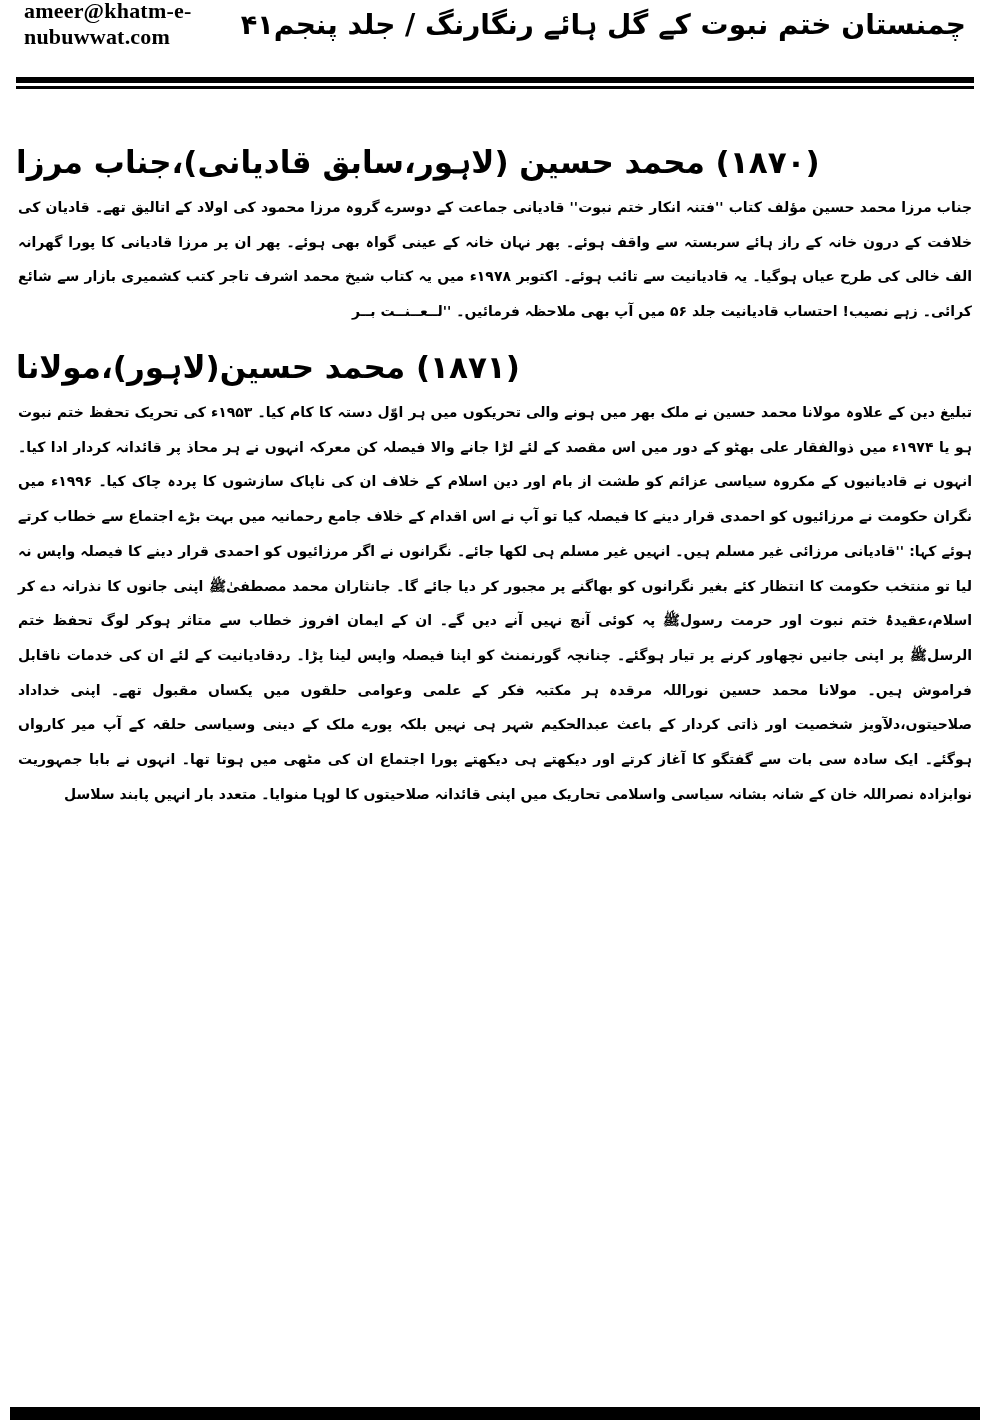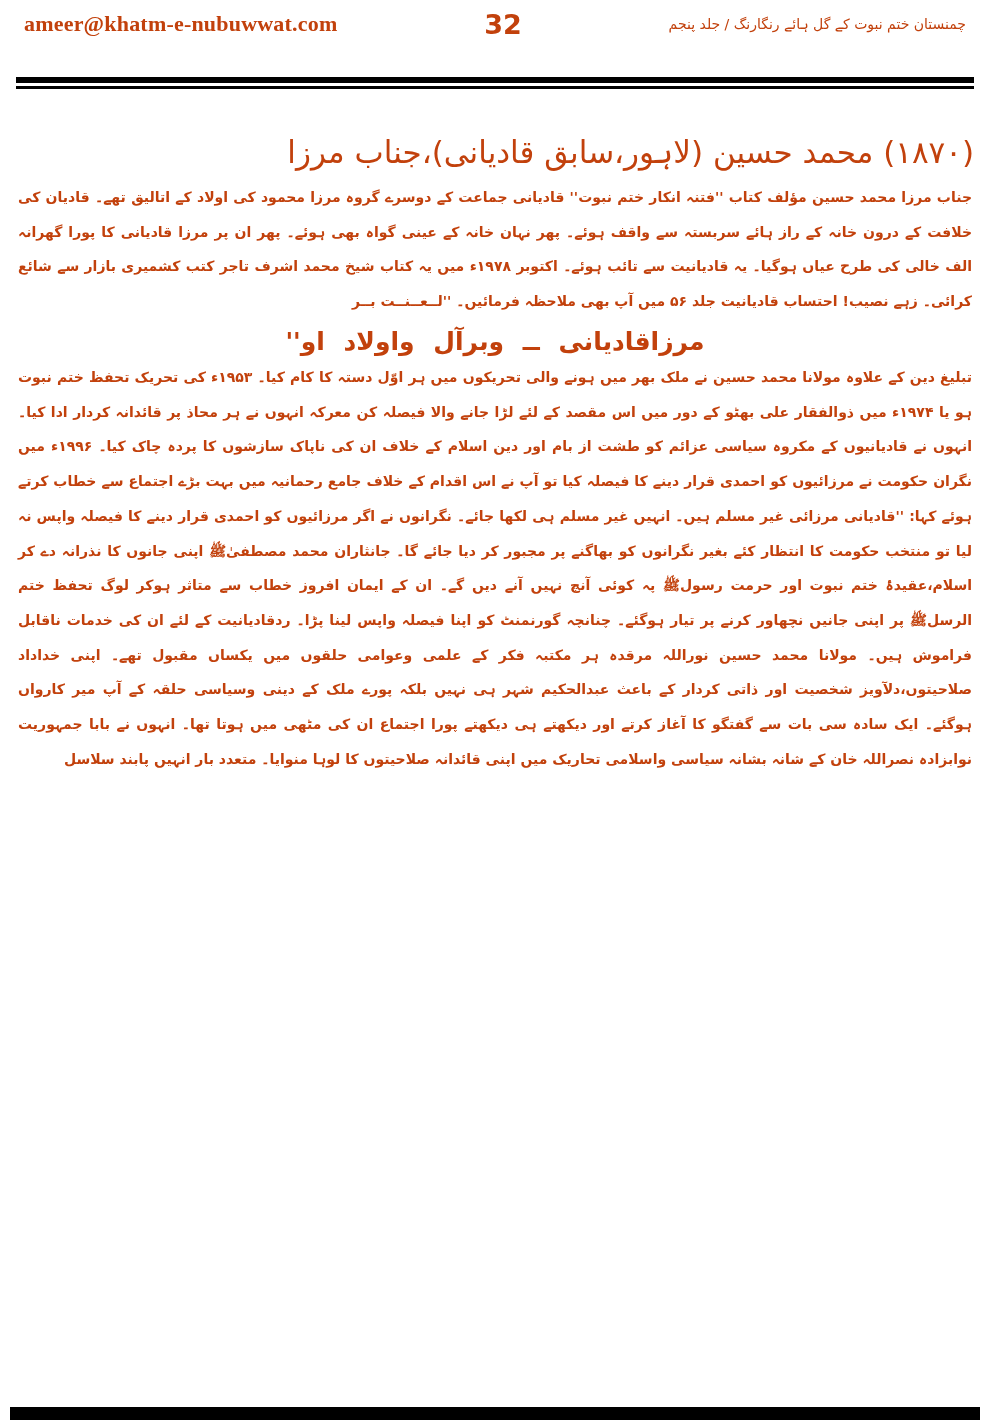--- a/index.html
+++ b/index.html
@@ -1,45 +1,45 @@
 <!DOCTYPE html>
 <html lang="ur"><head>
 <meta charset="utf-8">
 <style>
   html,body{margin:0;padding:0;background:#e8e8e8;}
   .page{
-    width:990px;height:1420px;margin:0 auto;background:#ffffff;color:#c2410c;
+    width:990px;height:1420px;margin:0 auto;background:#ffffff;color:#000000;
     position:relative;display:flex;flex-direction:column;box-sizing:border-box;
     font-family:"DejaVu Sans",sans-serif;overflow:hidden;gap:33px;
   }
   
   .top-header{
     display:flex;justify-content:space-between;align-items:center;
     padding:8px 24px 2px 24px;height:42px;box-sizing:border-box;
   }
   .email{
     font-family:"Liberation Serif",serif;font-weight:bold;font-size:22px;
     letter-spacing:0.2px;
   }
   .pagenum{
     font-size:27px;font-weight:bold;direction:rtl;
   }
   .booktitle{
-    direction:rtl;font-size:14px;font-weight:normal;white-space:nowrap;
+    direction:rtl;font-size:28px;font-weight:bold;white-space:nowrap;
   }
   .rule-double{
     margin:2px 16px 0 16px;height:0;
     border-top:6px solid #000;border-bottom:3px solid #000;padding-top:3px;
   }
   
   .content{
     flex:1;direction:rtl;padding:2px 16px 0 16px;
   }
   .entry-heading{
-    margin:4px 0 2px 0;text-align:right;font-size:31px;font-weight:normal;
+    margin:14px 0 2px 0;text-align:left;font-size:31px;font-weight:bold;
     line-height:1.55;
   }
   .entry-dates{
     text-align:center;font-size:22px;font-weight:bold;margin:2px 0 6px 0;
     line-height:1.6;
   }
   .body-text{
     margin:4px 2px;font-size:14px;font-weight:bold;line-height:2.48;
     text-align:justify;text-justify:inter-word;
   }
@@ -50,35 +50,35 @@
   
   .footer-bar{height:13px;background:#000;margin:6px 10px 0 10px;}
 </style>
 </head>
 <body>
 
 <div class="page">
 
   <header class="top-header">
     <div class="email">ameer@khatm-e-nubuwwat.com</div>
-    <div class="pagenum">32</div>
+    <div class="pagenum">۴۱</div>
     <div class="booktitle">چمنستان ختم نبوت کے گل ہائے رنگارنگ / جلد پنجم</div>
   </header>
 
   <div class="rule-double"></div>
 
   <main class="content">
 
     <section>
       <h1 class="entry-heading">(۱۸۷۰) محمد حسین (لاہور،سابق قادیانی)،جناب مرزا</h1>
       <p class="body-text">جناب مرزا محمد حسین مؤلف کتاب ''فتنہ انکار ختم نبوت'' قادیانی جماعت کے دوسرے گروہ مرزا محمود کی اولاد کے اتالیق تھے۔ قادیان کی خلافت کے درون خانہ کے راز ہائے سربستہ سے واقف ہوئے۔ پھر نہان خانہ کے عینی گواہ بھی ہوئے۔ پھر ان پر مرزا قادیانی کا پورا گھرانہ الف خالی کی طرح عیاں ہوگیا۔ یہ قادیانیت سے تائب ہوئے۔ اکتوبر ۱۹۷۸ء میں یہ کتاب شیخ محمد اشرف تاجر کتب کشمیری بازار سے شائع کرائی۔ زہے نصیب! احتساب قادیانیت جلد ۵۶ میں آپ بھی ملاحظہ فرمائیں۔ ''لــعــنــت بــر</p>
-      <p class="curse-line">مرزاقادیانی ــ وبرآل واولاد او''</p>
     </section>
 
     <section>
+      <h1 class="entry-heading">(۱۸۷۱) محمد حسین(لاہور)،مولانا</h1>
       <p class="body-text">تبلیغ دین کے علاوہ مولانا محمد حسین نے ملک بھر میں ہونے والی تحریکوں میں ہر اوّل دستہ کا کام کیا۔ ۱۹۵۳ء کی تحریک تحفظ ختم نبوت ہو یا ۱۹۷۴ء میں ذوالفقار علی بھٹو کے دور میں اس مقصد کے لئے لڑا جانے والا فیصلہ کن معرکہ انہوں نے ہر محاذ پر قائدانہ کردار ادا کیا۔ انہوں نے قادیانیوں کے مکروہ سیاسی عزائم کو طشت از بام اور دین اسلام کے خلاف ان کی ناپاک سازشوں کا پردہ چاک کیا۔ ۱۹۹۶ء میں نگران حکومت نے مرزائیوں کو احمدی قرار دینے کا فیصلہ کیا تو آپ نے اس اقدام کے خلاف جامع رحمانیہ میں بہت بڑے اجتماع سے خطاب کرتے ہوئے کہا: ''قادیانی مرزائی غیر مسلم ہیں۔ انہیں غیر مسلم ہی لکھا جائے۔ نگرانوں نے اگر مرزائیوں کو احمدی قرار دینے کا فیصلہ واپس نہ لیا تو منتخب حکومت کا انتظار کئے بغیر نگرانوں کو بھاگنے پر مجبور کر دیا جائے گا۔ جانثاران محمد مصطفیٰﷺ اپنی جانوں کا نذرانہ دے کر اسلام،عقیدۂ ختم نبوت اور حرمت رسولﷺ پہ کوئی آنچ نہیں آنے دیں گے۔ ان کے ایمان افروز خطاب سے متاثر ہوکر لوگ تحفظ ختم الرسلﷺ پر اپنی جانیں نچھاور کرنے پر تیار ہوگئے۔ چنانچہ گورنمنٹ کو اپنا فیصلہ واپس لینا پڑا۔ ردقادیانیت کے لئے ان کی خدمات ناقابل فراموش ہیں۔ مولانا محمد حسین نوراللہ مرقدہ ہر مکتبہ فکر کے علمی وعوامی حلقوں میں یکساں مقبول تھے۔ اپنی خداداد صلاحیتوں،دلآویز شخصیت اور ذاتی کردار کے باعث عبدالحکیم شہر ہی نہیں بلکہ پورے ملک کے دینی وسیاسی حلقہ کے آپ میر کارواں ہوگئے۔ ایک سادہ سی بات سے گفتگو کا آغاز کرتے اور دیکھتے ہی دیکھتے پورا اجتماع ان کی مٹھی میں ہوتا تھا۔ انہوں نے بابا جمہوریت نوابزادہ نصراللہ خان کے شانہ بشانہ سیاسی واسلامی تحاریک میں اپنی قائدانہ صلاحیتوں کا لوہا منوایا۔ متعدد بار انہیں پابند سلاسل</p>
 
     </section>
 
   </main>
 
   <div class="footer-bar"></div>
 
 </div>
 

